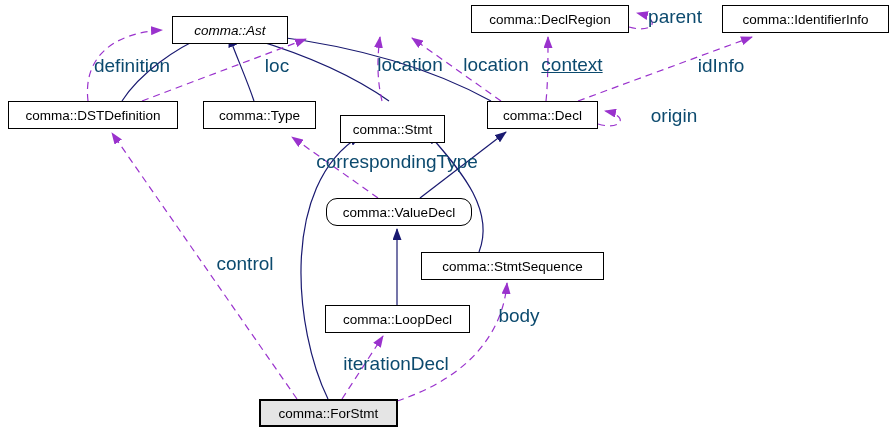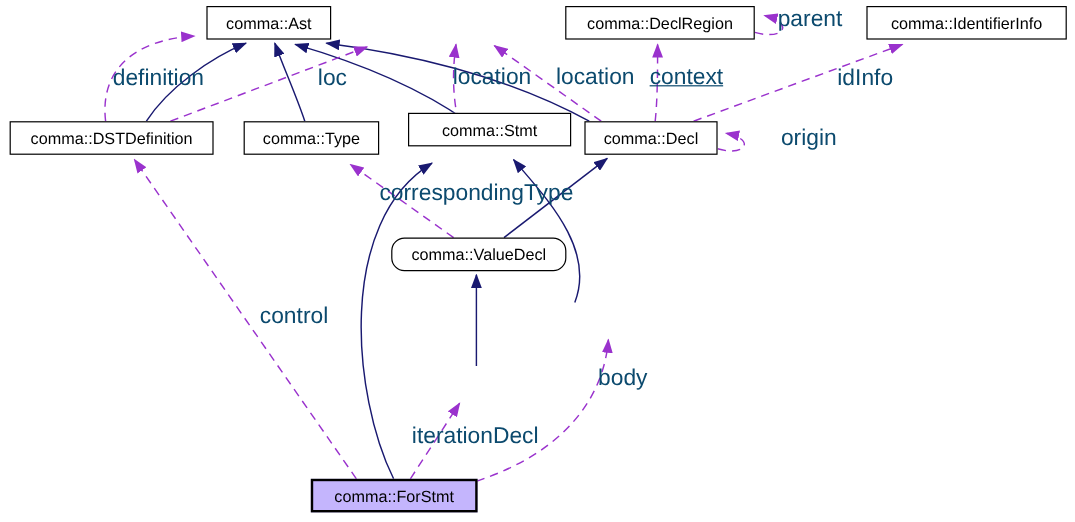--- a/index.html
+++ b/index.html
@@ -17,39 +17,39 @@
     box-sizing:border-box;
     background:#ffffff;
     border:1px solid #000000;
     color:#000000;
     font-size:13.5px;
     display:flex;align-items:center;justify-content:center;
     white-space:nowrap;
     z-index:2;
   }
   .node.highlight{
-    background:#c4b5fd;
+    background:#e5e5e5;
     border:2px solid #000000;
   }
   .edge-label{
     position:absolute;
     transform:translate(-50%,-50%);
     font-size:19px;
     color:#0c4a6e;
     white-space:nowrap;
     z-index:3;
   }
   
-  .n-ast{left:172px;top:5px;width:104px;}
+  .n-ast{left:172px;top:16px;width:116px;font-style:italic;}
   .n-location{left:310px;top:5px;width:142px;}
   .n-declregion{left:471px;top:5px;width:158px;}
   .n-identifierinfo{left:722px;top:5px;width:167px;}
   .n-dstdefinition{left:8px;top:101px;width:170px;}
   .n-type{left:203px;top:101px;width:113px;}
-  .n-stmt{left:340px;top:94px;width:136px;}
+  .n-stmt{left:340px;top:115px;width:105px;}
   .n-decl{left:487px;top:101px;width:111px;}
   .n-valuedecl{left:326px;top:198px;width:146px;border-radius:11px;}
   .n-stmtsequence{left:421px;top:252px;width:183px;}
   .n-loopdecl{left:325px;top:305px;width:145px;}
   .n-forstmt{left:259px;top:399px;width:139px;}
   
   .l-definition{left:132px;top:66px;}
   .l-loc{left:277px;top:66px;}
   .l-location-stmt{left:410px;top:65px;}
   .l-location-decl{left:496px;top:65px;}
@@ -105,20 +105,22 @@
   </svg>
 
   <div class="node n-ast">comma::Ast</div>
   <div class="node n-declregion">comma::DeclRegion</div>
   <div class="node n-identifierinfo">comma::IdentifierInfo</div>
   <div class="node n-dstdefinition">comma::DSTDefinition</div>
   <div class="node n-type">comma::Type</div>
   <div class="node n-stmt">comma::Stmt</div>
   <div class="node n-decl">comma::Decl</div>
   <div class="node n-valuedecl">comma::ValueDecl</div>
+  <div class="node n-stmtsequence">comma::StmtSequence</div>
+  <div class="node n-loopdecl">comma::LoopDecl</div>
   <div class="node n-forstmt highlight">comma::ForStmt</div>
 
   <div class="edge-label l-definition">definition</div>
   <div class="edge-label l-loc">loc</div>
   <div class="edge-label l-location-stmt">location</div>
   <div class="edge-label l-location-decl">location</div>
   <div class="edge-label l-context">context</div>
   <div class="edge-label l-parent">parent</div>
   <div class="edge-label l-idinfo">idInfo</div>
   <div class="edge-label l-origin">origin</div>

